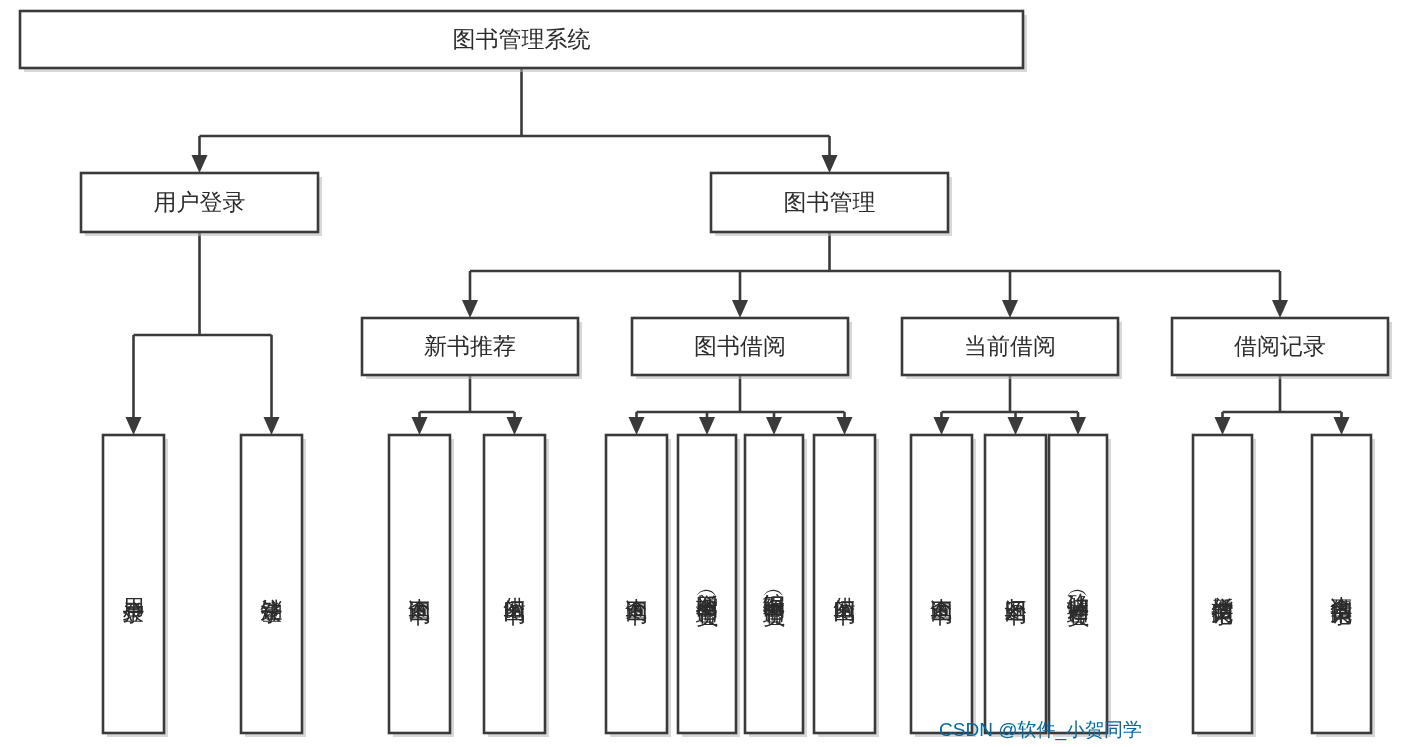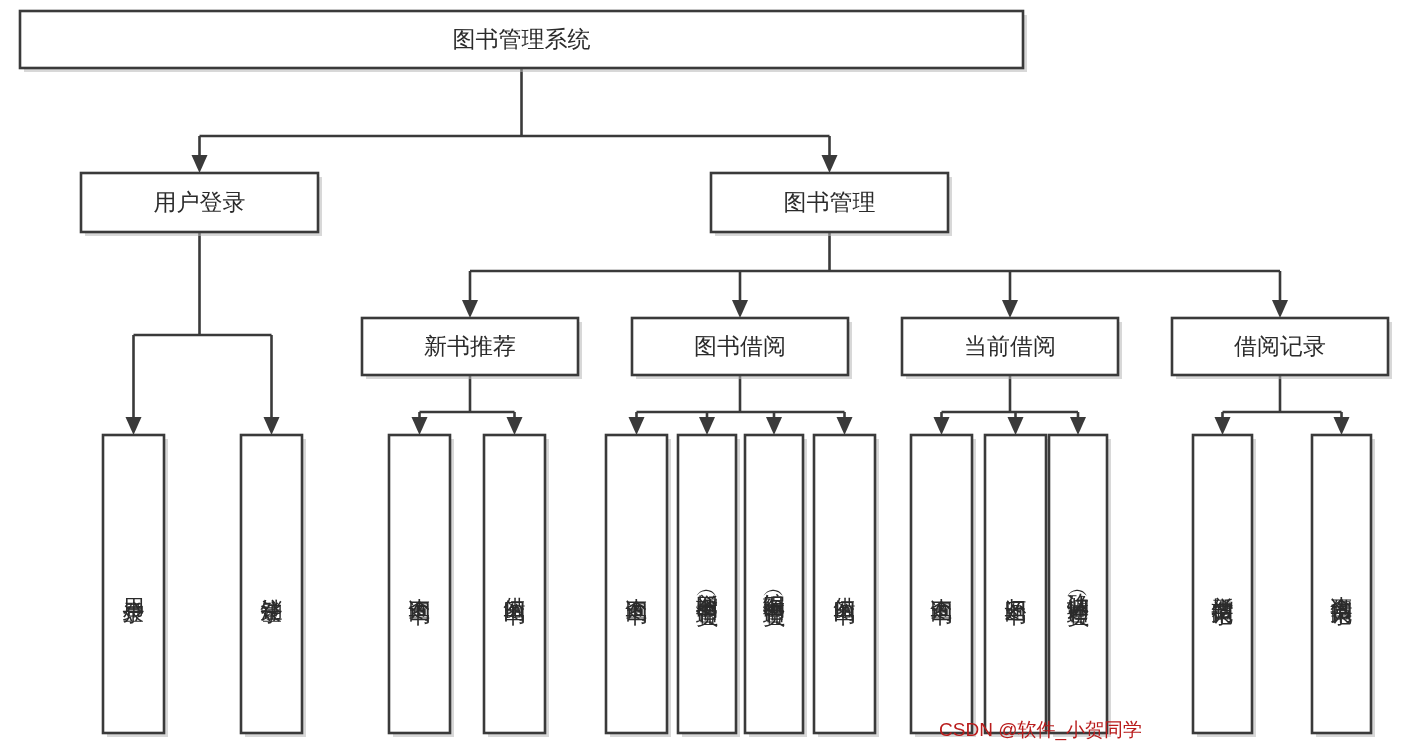--- a/index.html
+++ b/index.html
@@ -70,21 +70,21 @@
   .vnode-hit {
     position: absolute;
     background: transparent;
   }
   #watermark {
     position: absolute;
     right: 8px;
     bottom: 4px;
     font-family: "Liberation Sans", "DejaVu Sans", sans-serif;
     font-size: 19px;
-    color: #b91c1c;
+    color: #0369a1;
     white-space: nowrap;
     user-select: none;
   }
 </style>
 </head>
 <body>
 
 <div id="diagram-root">
 
   <svg id="tree-svg" viewBox="0 0 1405 747">

